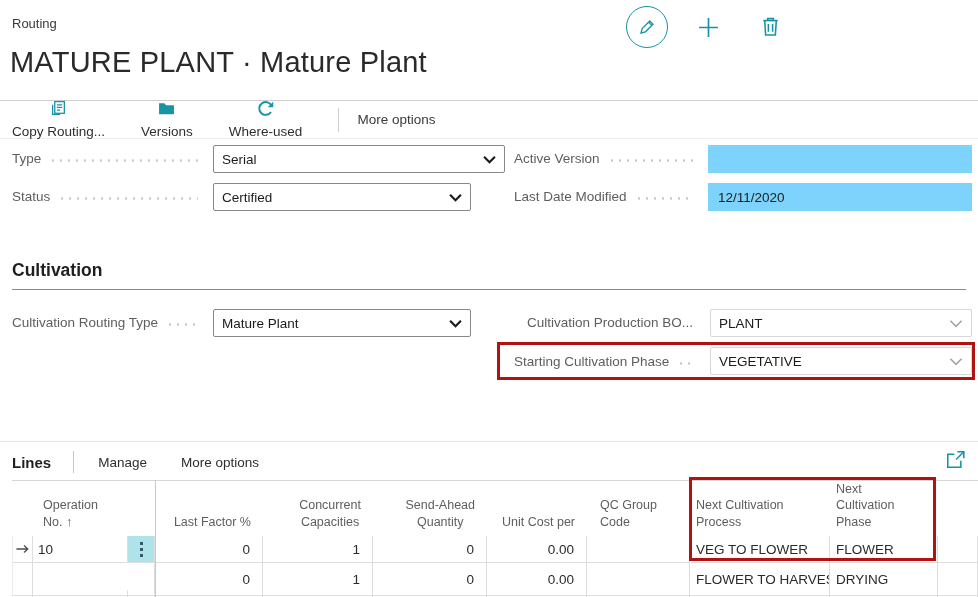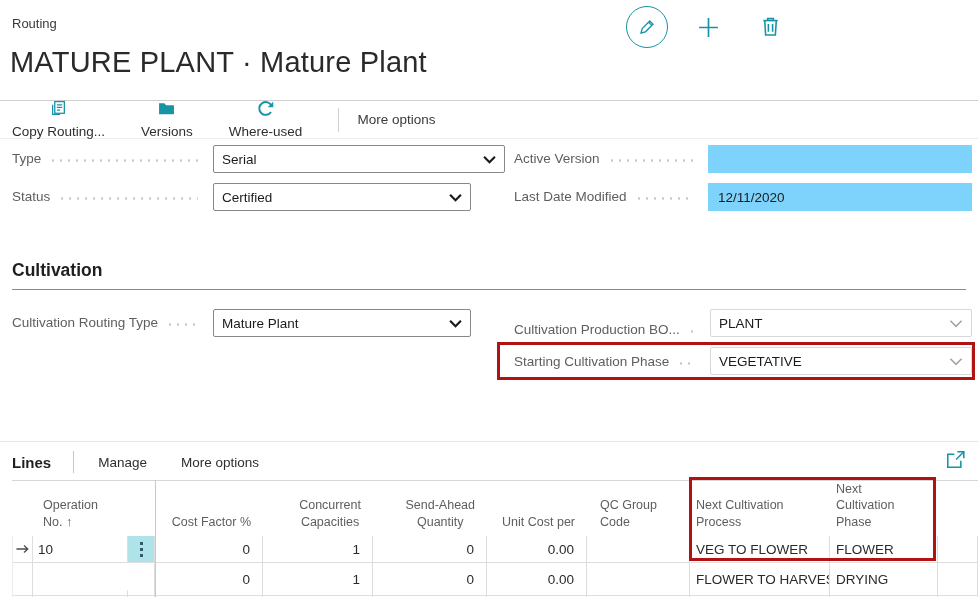--- a/index.html
+++ b/index.html
@@ -171,21 +171,21 @@
   <span>Cultivation Routing Type</span>
   <span class="leader"></span>
 </div>
 <div class="abs select-box" style="left:213px; top:309px; width:258px;">
   <span>Mature Plant</span>
   <svg class="chev-dark" width="13" height="9" viewBox="0 0 12 8" fill="none" stroke="currentColor" stroke-width="2">
       <path d="M1 1.5l5 5 5-5"></path>
     </svg>
 </div>
 
-<div class="abs field-label" style="left:514px; top:322px; width:192px;">
+<div class="abs field-label" style="left:514px; top:315px; width:192px;flex-direction:column;">
   <span>Cultivation Production BO...</span>
   <span class="leader"></span>
 </div>
 <div class="abs plain-box" style="left:710px; top:309px; width:262px;">
   <span>PLANT</span>
   <svg class="chev-light" width="14" height="9" viewBox="0 0 12 8" fill="none" stroke="currentColor" stroke-width="1.4">
       <path d="M1 1.5l5 5 5-5"></path>
     </svg>
 </div>
 
@@ -216,21 +216,21 @@
       <path d="M15 1.5L8.5 8"></path>
   </svg>
 </div>
 
 <div class="abs grid">
   <div class="grid-row hdr">
     <div class="cell"></div>
     <div class="cell txt op-hd">Operation
 No. ↑</div>
     <div class="cell"></div>
-    <div class="cell num">Cost Factor %</div>
+    <div class="cell num">Last Factor %</div>
     <div class="cell num">Concurrent
 Capacities</div>
     <div class="cell num">Send-Ahead
 Quantity</div>
     <div class="cell num">Unit Cost per</div>
     <div class="cell txt" style="padding-left:13px;">QC Group
 Code</div>
     <div class="cell txt">Next Cultivation
 Process</div>
     <div class="cell txt">Next

